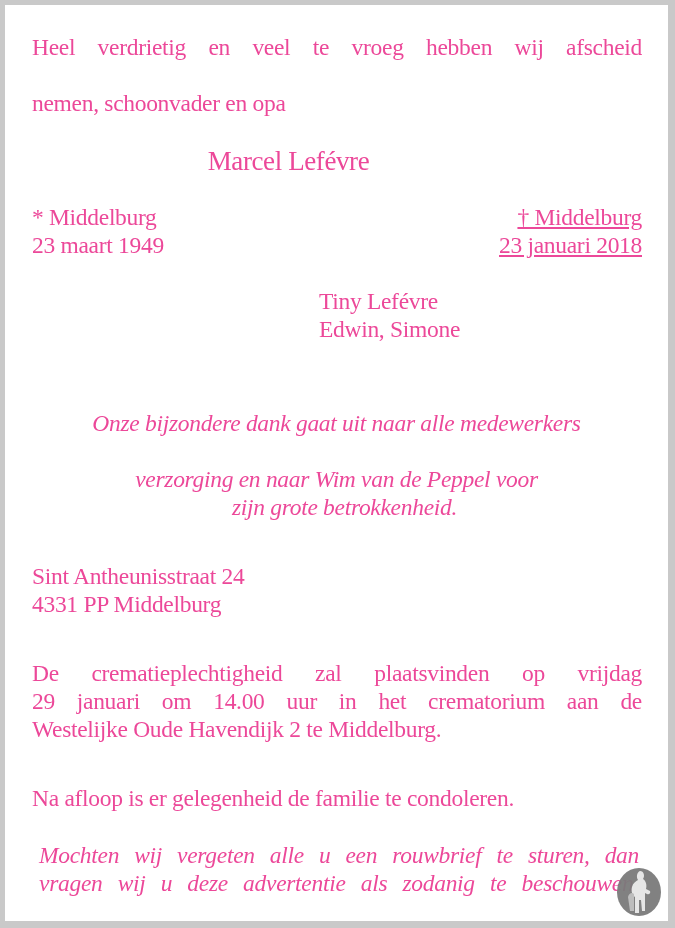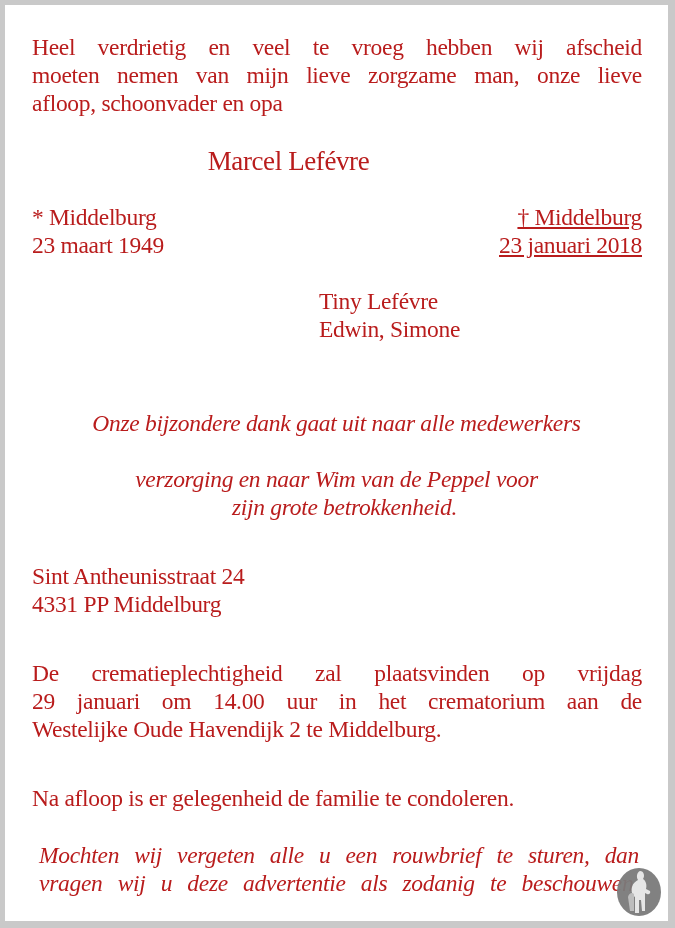--- a/index.html
+++ b/index.html
@@ -14,21 +14,21 @@
       position: relative;
     }
     .card {
       position: absolute;
       left: 5px;
       top: 5px;
       width: 663px;
       height: 916px;
       background: #ffffff;
       font-family: "Liberation Serif", "DejaVu Serif", serif;
-      color: #b91c1c;
+      color: #ec4899;
     }
     .line {
       position: absolute;
       font-size: 23.5px;
       line-height: 28px;
       white-space: nowrap;
       letter-spacing: -0.3px;
     }
     .justify {
       left: 27px;
@@ -74,22 +74,21 @@
       width: 46px;
       height: 50px;
     }
   </style>
 </head>
 <body>
 
 <div class="card">
 
   <div class="line justify" style="top:28px;">Heel verdrietig en veel te vroeg hebben wij afscheid</div>
-  <div class="line justify" style="top:56px;">moeten nemen van mijn lieve zorgzame man, onze lieve</div>
-  <div class="line left" style="top:84px;">afloop, schoonvader en opa</div>
+  <div class="line left" style="top:84px;">nemen, schoonvader en opa</div>
 
   <div class="title">Marcel Lefévre</div>
 
   <div class="line left" style="top:198px;">* Middelburg</div>
   <div class="line left" style="top:226px;">23 maart 1949</div>
   <div class="line right" style="top:198px;">† Middelburg</div>
   <div class="line right" style="top:226px;">23 januari 2018</div>
 
   <div class="line family" style="top:282px;">Tiny Lefévre</div>
   <div class="line family" style="top:310px;">Edwin, Simone</div>

